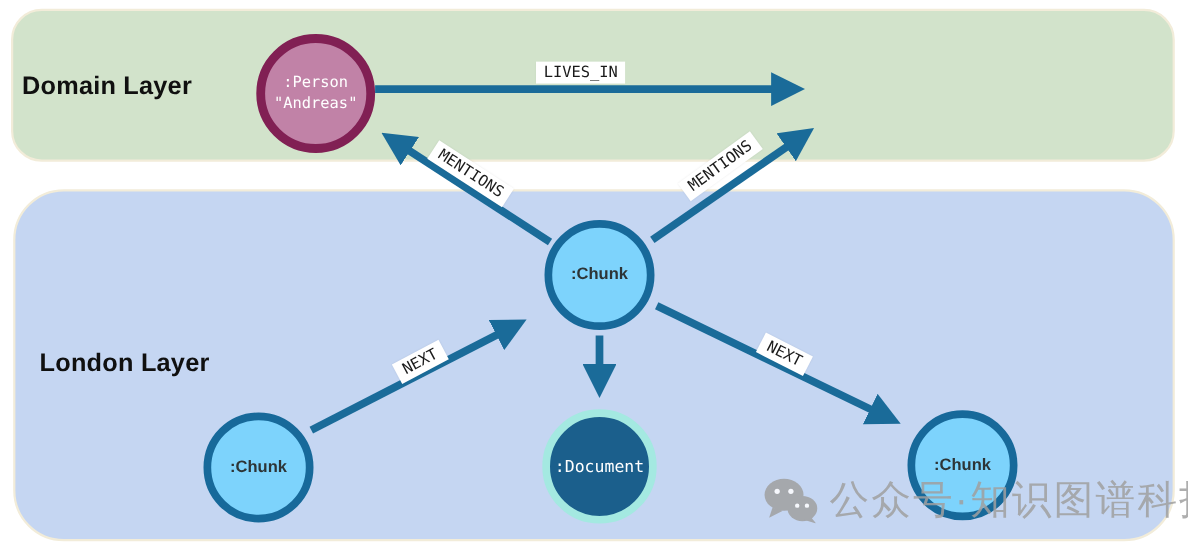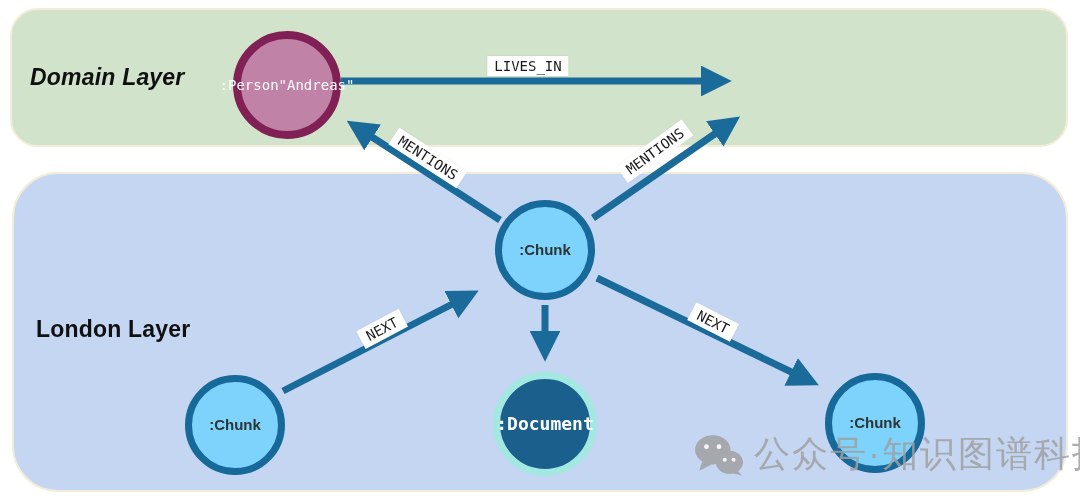--- a/index.html
+++ b/index.html
@@ -7,40 +7,40 @@
     position:relative;width:1080px;height:500px;background:#ffffff;
     font-family:"Liberation Sans",sans-serif;overflow:hidden;
   }
   
   .layer{position:absolute;border:2px solid #f2ecd9;box-sizing:border-box;}
   .layer-domain{left:10px;top:8px;width:1058px;height:139px;background:#d2e3cb;border-radius:28px;}
   .layer-lexical{left:12px;top:172px;width:1056px;height:320px;background:#c5d6f2;border-radius:46px;}
   .layer-label{
     position:absolute;font-weight:700;font-size:23px;color:#101010;letter-spacing:.2px;
   }
-  .layer-label.domain{left:30px;top:64px;font-style:italic;}
+  .layer-label.domain{left:20px;top:64px;}
   .layer-label.lexical{left:36px;top:316px;}
   
   svg.edges{position:absolute;left:0;top:0;}
   
   .node{
     position:absolute;border-radius:50%;box-sizing:border-box;
-    display:flex;align-items:center;justify-content:center;
+    display:flex;flex-direction:column;align-items:center;justify-content:center;
     text-align:center;line-height:1.35;
   }
   .node .mono{font-family:"DejaVu Sans Mono",monospace;font-size:14px;color:#ffffff;white-space:nowrap;}
   .node-person{left:233px;top:31px;width:108px;height:108px;background:#c182a7;border:8px solid #812054;}
   .node-place{left:738px;top:30px;width:104px;height:104px;background:#8abf52;border:7px solid #6da844;}
   .node-chunk{width:100px;height:100px;background:#7dd3fc;border:7px solid #17699a;}
   .node-chunk .chunk-label{font-family:"Liberation Sans",sans-serif;font-weight:600;font-size:15px;color:#2d3436;}
   .node-chunk-center{left:495px;top:200px;}
   .node-chunk-left{left:185px;top:375px;}
   .node-chunk-right{left:825px;top:373px;}
   .node-document{left:493px;top:372px;width:104px;height:104px;background:#1b5f8c;border:7px solid #a4e9e1;}
-  .node-document .mono{font-size:18px;font-weight:bold;}
+  .node-document .mono{font-size:15px;}
   
   .edge-label{
     position:absolute;background:#ffffff;color:#1a1a1a;
     font-family:"DejaVu Sans Mono",monospace;font-size:14px;
     padding:2px 7px;white-space:nowrap;box-shadow:0 0 2px rgba(0,0,0,.08);
   }
   .el-lives-in{left:528px;top:66px;transform:translate(-50%,-50%);text-align:right;}
   .el-mentions-left{left:428px;top:158px;transform:translate(-50%,-50%) rotate(33deg);}
   .el-mentions-right{left:655px;top:151px;transform:translate(-50%,-50%) rotate(-36deg);}
   .el-next-left{left:382px;top:329px;transform:translate(-50%,-50%) rotate(-28deg);}

